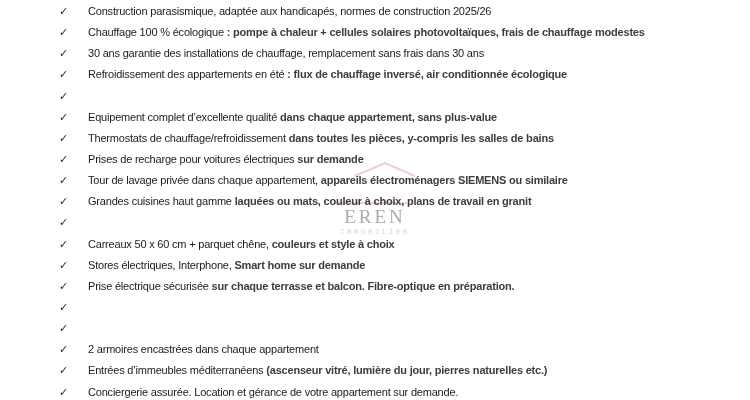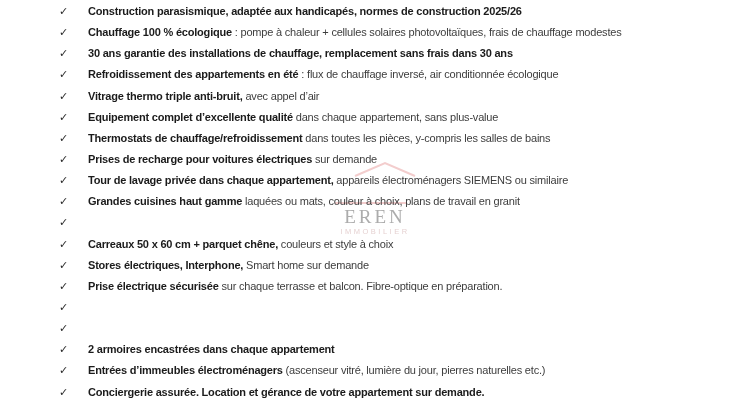--- a/index.html
+++ b/index.html
@@ -18,42 +18,42 @@
   .wm-roof{position:absolute;left:0;top:0;width:144px;height:22px;}
   .wm-line{position:absolute;left:32px;top:44px;width:72px;height:1.5px;background:var(--wm-pink,#f3cdcd);}
   .wm-name{
     position:absolute;left:0;top:47px;width:144px;
     font-family:"Liberation Serif","DejaVu Serif",serif;
     font-size:19px;line-height:23px;letter-spacing:3px;
     color:var(--wm-gray,#acacac);
   }
   .wm-sub{
     position:absolute;left:0;top:69.5px;width:144px;
-    font-family:Liberation Sans, sans-serif;
+    font-family:Liberation Mono, monospace;
     font-size:7.5px;line-height:8px;letter-spacing:2.5px;
     color:var(--wm-pink-text,#e6d2d2);
   }
   
   .checklist{
     position:relative;z-index:1;
     padding-top:1px;
   }
   .row{
     display:flex;
     height:21.15px;line-height:21.15px;
     padding-left:59px;
     white-space:nowrap;
     font-size:11px;letter-spacing:-0.2px;
   }
   .check{
     width:29px;flex:0 0 29px;
     color:#2a2a2a;font-size:11px;
   }
-  .txt b{font-weight:bold;color:var(--bold-color,#1b1b1b);text-align:center;}
-  .txt .rest{font-weight:normal;color:var(--regular-color,#3d3d3d);}
+  .txt b{font-weight:normal;color:var(--bold-color,#1b1b1b);text-align:center;}
+  .txt .rest{font-weight:bold;color:var(--regular-color,#3d3d3d);}
 </style>
 </head>
 <body>
 
 <div class="page">
 
   <div class="watermark">
     <svg class="wm-roof" viewBox="0 0 144 22" xmlns="http://www.w3.org/2000/svg">
       <polyline points="52,18 82,5 112,18" fill="none" stroke="#f3cdcd" stroke-width="2" stroke-linejoin="miter"></polyline>
     </svg>
@@ -78,21 +78,20 @@
     <span class="txt"><b>30 ans garantie des installations de chauffage, remplacement sans frais dans 30 ans</b><span class="rest"></span></span>
   </div>
 
   <div class="row">
     <span class="check">✓</span>
     <span class="txt"><b>Refroidissement des appartements en été</b><span class="rest"> : flux de chauffage inversé, air conditionnée écologique</span></span>
   </div>
 
   <div class="row">
     <span class="check">✓</span>
-    <span class="txt"><b>Vitrage thermo triple anti-bruit,</b><span class="rest"> avec appel d’air</span></span>
   </div>
 
   <div class="row">
     <span class="check">✓</span>
     <span class="txt"><b>Equipement complet d’excellente qualité</b><span class="rest"> dans chaque appartement, sans plus-value</span></span>
   </div>
 
   <div class="row">
     <span class="check">✓</span>
     <span class="txt"><b>Thermostats de chauffage/refroidissement</b><span class="rest"> dans toutes les pièces, y-compris les salles de bains</span></span>
@@ -140,21 +139,21 @@
     <span class="check">✓</span>
   </div>
 
   <div class="row">
     <span class="check">✓</span>
     <span class="txt"><b>2 armoires encastrées dans chaque appartement</b><span class="rest"></span></span>
   </div>
 
   <div class="row">
     <span class="check">✓</span>
-    <span class="txt"><b>Entrées d’immeubles électroménagers</b><span class="rest"> (ascenseur vitré, lumière du jour, pierres naturelles etc.)</span></span>
+    <span class="txt"><b>Entrées d’immeubles méditerranéens</b><span class="rest"> (ascenseur vitré, lumière du jour, pierres naturelles etc.)</span></span>
   </div>
 
   <div class="row">
     <span class="check">✓</span>
     <span class="txt"><b>Conciergerie assurée. Location et gérance de votre appartement sur demande.</b><span class="rest"></span></span>
   </div>
 </div>
 
 </div>
 

